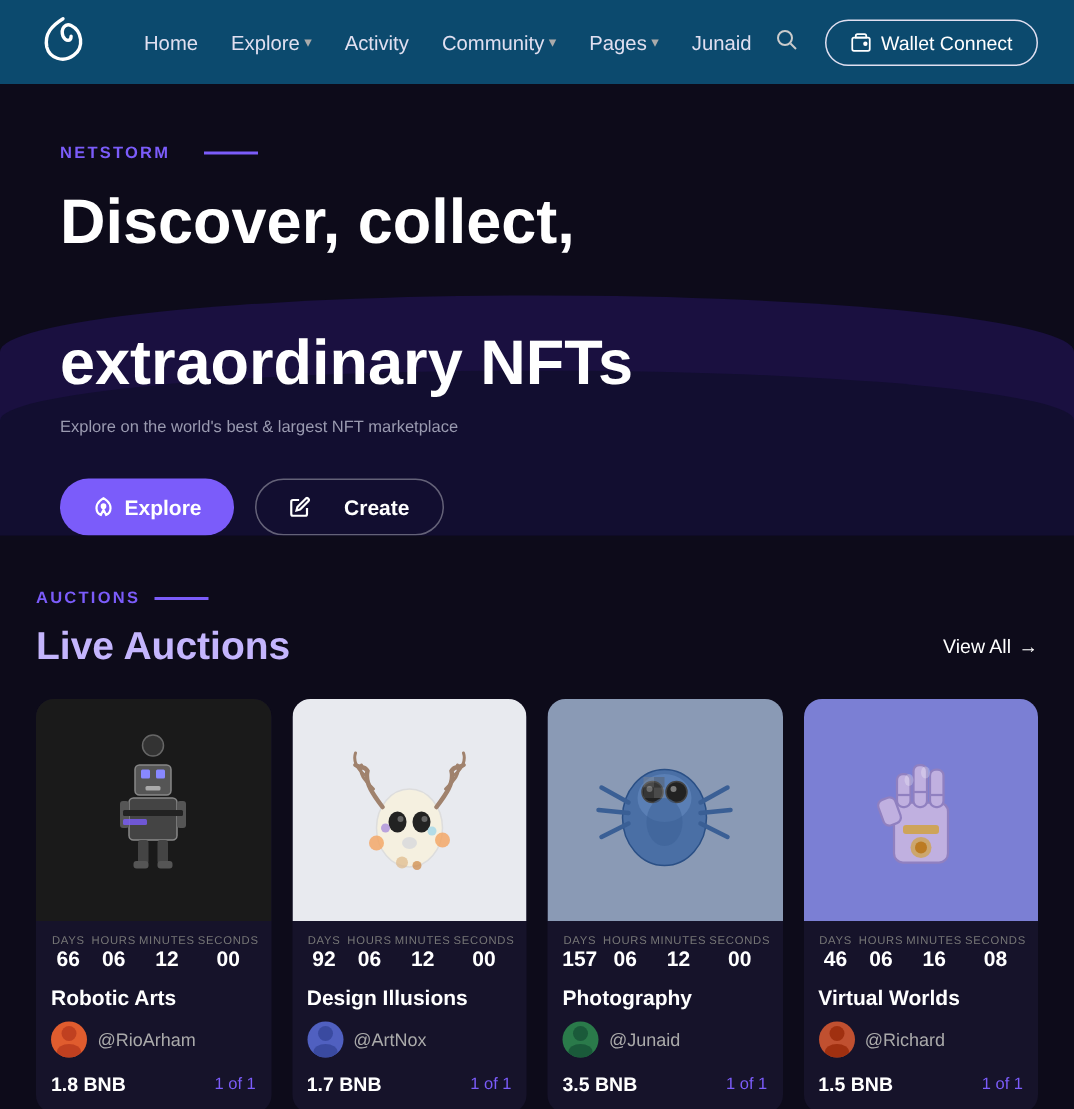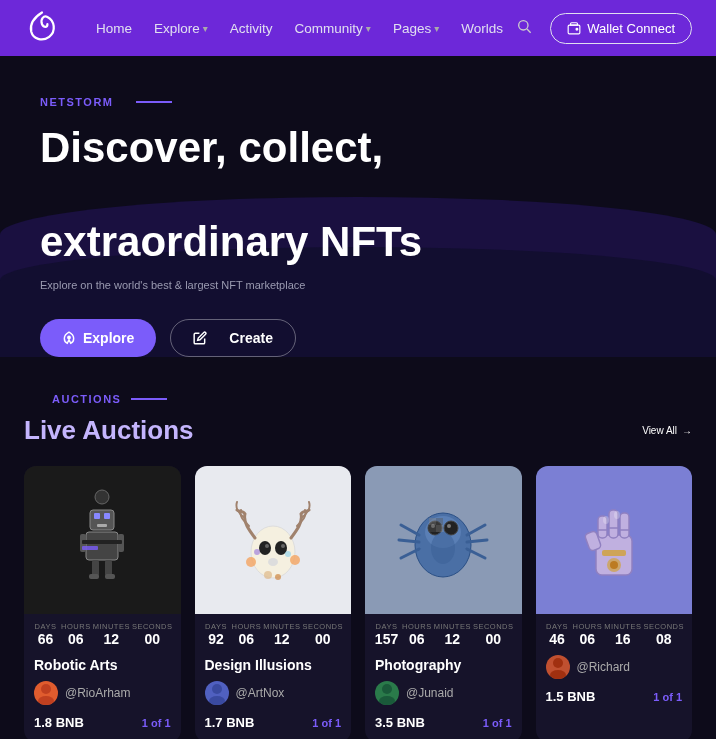--- a/index.html
+++ b/index.html
@@ -11,21 +11,21 @@
       min-height: 739px;
       overflow-x: hidden;
     }
 
     
     header {
       display: flex;
       align-items: center;
       padding: 16px 24px;
       height: 56px;
-      background: #6d28d9;
+      background: #0c4a6e;
       position: relative;
       z-index: 10;
     }
     .logo {
       width: 36px;
       height: 36px;
       flex-shrink: 0;
     }
     nav {
       display: flex;
@@ -170,21 +170,20 @@
     .section-tag {
       display: flex;
       align-items: center;
       gap: 10px;
       font-size: 11px;
       font-weight: 700;
       letter-spacing: 1.5px;
       color: #7b5cfa;
       text-transform: uppercase;
       margin-bottom: 10px;
-      margin-left: 28px;
     }
     .section-tag-line {
       display: inline-block;
       width: 36px;
       height: 2px;
       background: #7b5cfa;
     }
     .auctions-header {
       display: flex;
       align-items: center;
@@ -193,21 +192,21 @@
     }
     .auctions-title {
       font-size: 26px;
       font-weight: 800;
       color: #c4b5fd;
     }
     .view-all {
       display: flex;
       align-items: center;
       gap: 5px;
-      font-size: 10px;
+      font-size: 13px;
       color: #fff;
       cursor: pointer;
       text-decoration: none;
     }
 
     
     .cards-grid {
       display: grid;
       grid-template-columns: repeat(4, 1fr);
       gap: 14px;
@@ -283,21 +282,21 @@
       gap: 48px;
     }
     .card-price {
       font-size: 13px;
       font-weight: 700;
       color: #fff;
     }
     .card-edition {
       font-size: 11px;
       color: #7b5cfa;
-      font-weight: 700;
+      font-weight: 400;
       text-align: center;
     }
 
     
     .nft-1 { background: #1a1a1a; }
     .nft-2 { background: #e8eaef; }
     .nft-3 { background: #8a9ab5; }
     .nft-4 { background: #7b7fd4; }
   </style>
 </head>
@@ -324,21 +323,21 @@
     </div>
     <div class="nav-item">
       <span>Community</span>
       <span class="chevron">▾</span>
     </div>
     <div class="nav-item">
       <span>Pages</span>
       <span class="chevron">▾</span>
     </div>
     <div class="nav-item">
-      <span>Worlds</span>
+      <span>Junaid</span>
     </div>
   </nav>
 
   <div class="header-actions">
     <button class="search-icon-btn">
       <svg width="16" height="16" viewBox="0 0 24 24" fill="none" stroke="currentColor" stroke-width="2">
         <circle cx="11" cy="11" r="7"></circle>
         <line x1="16.5" y1="16.5" x2="22" y2="22"></line>
       </svg>
     </button>
@@ -614,20 +613,21 @@
         </div>
         <div class="timer-unit">
           <span class="timer-label">MINUTES</span>
           <span class="timer-value">16</span>
         </div>
         <div class="timer-unit">
           <span class="timer-label">SECONDS</span>
           <span class="timer-value">08</span>
         </div>
       </div>
+      <div class="card-title">Virtual Worlds</div>
       <div class="card-author">
         <div class="avatar" style="background:#c05030;">
           <svg width="24" height="24" viewBox="0 0 24 24">
             <circle cx="12" cy="8" r="5" fill="#a03010"></circle>
             <ellipse cx="12" cy="20" rx="8" ry="5" fill="#a03010"></ellipse>
           </svg>
         </div>
         <span class="author-name">@Richard</span>
       </div>
       <div class="card-footer">

